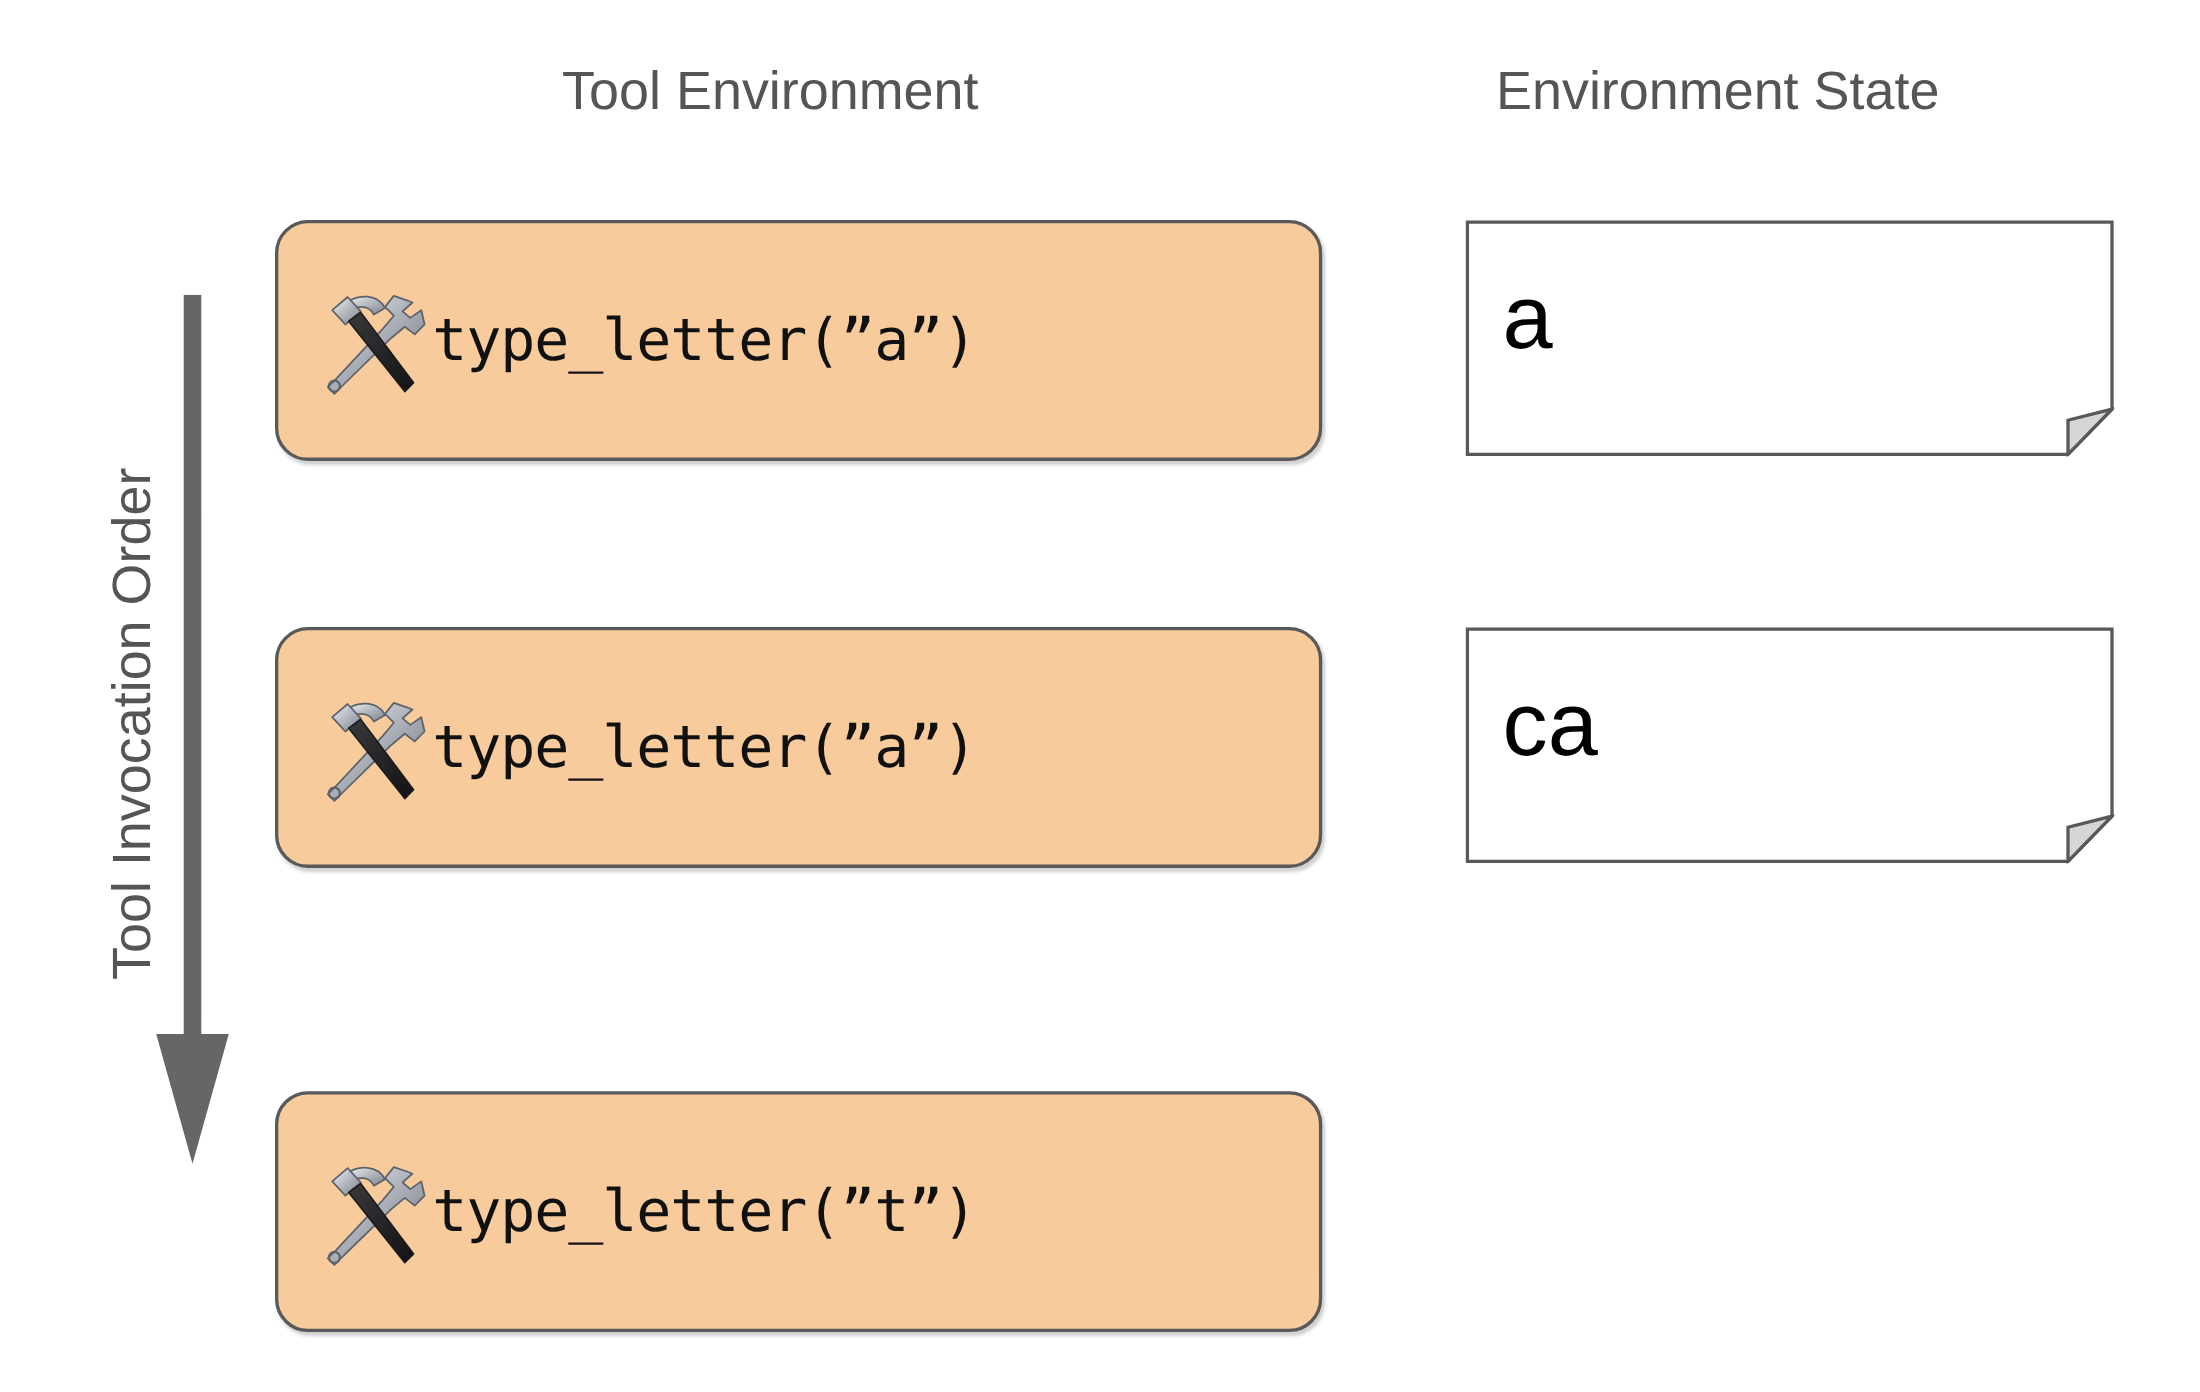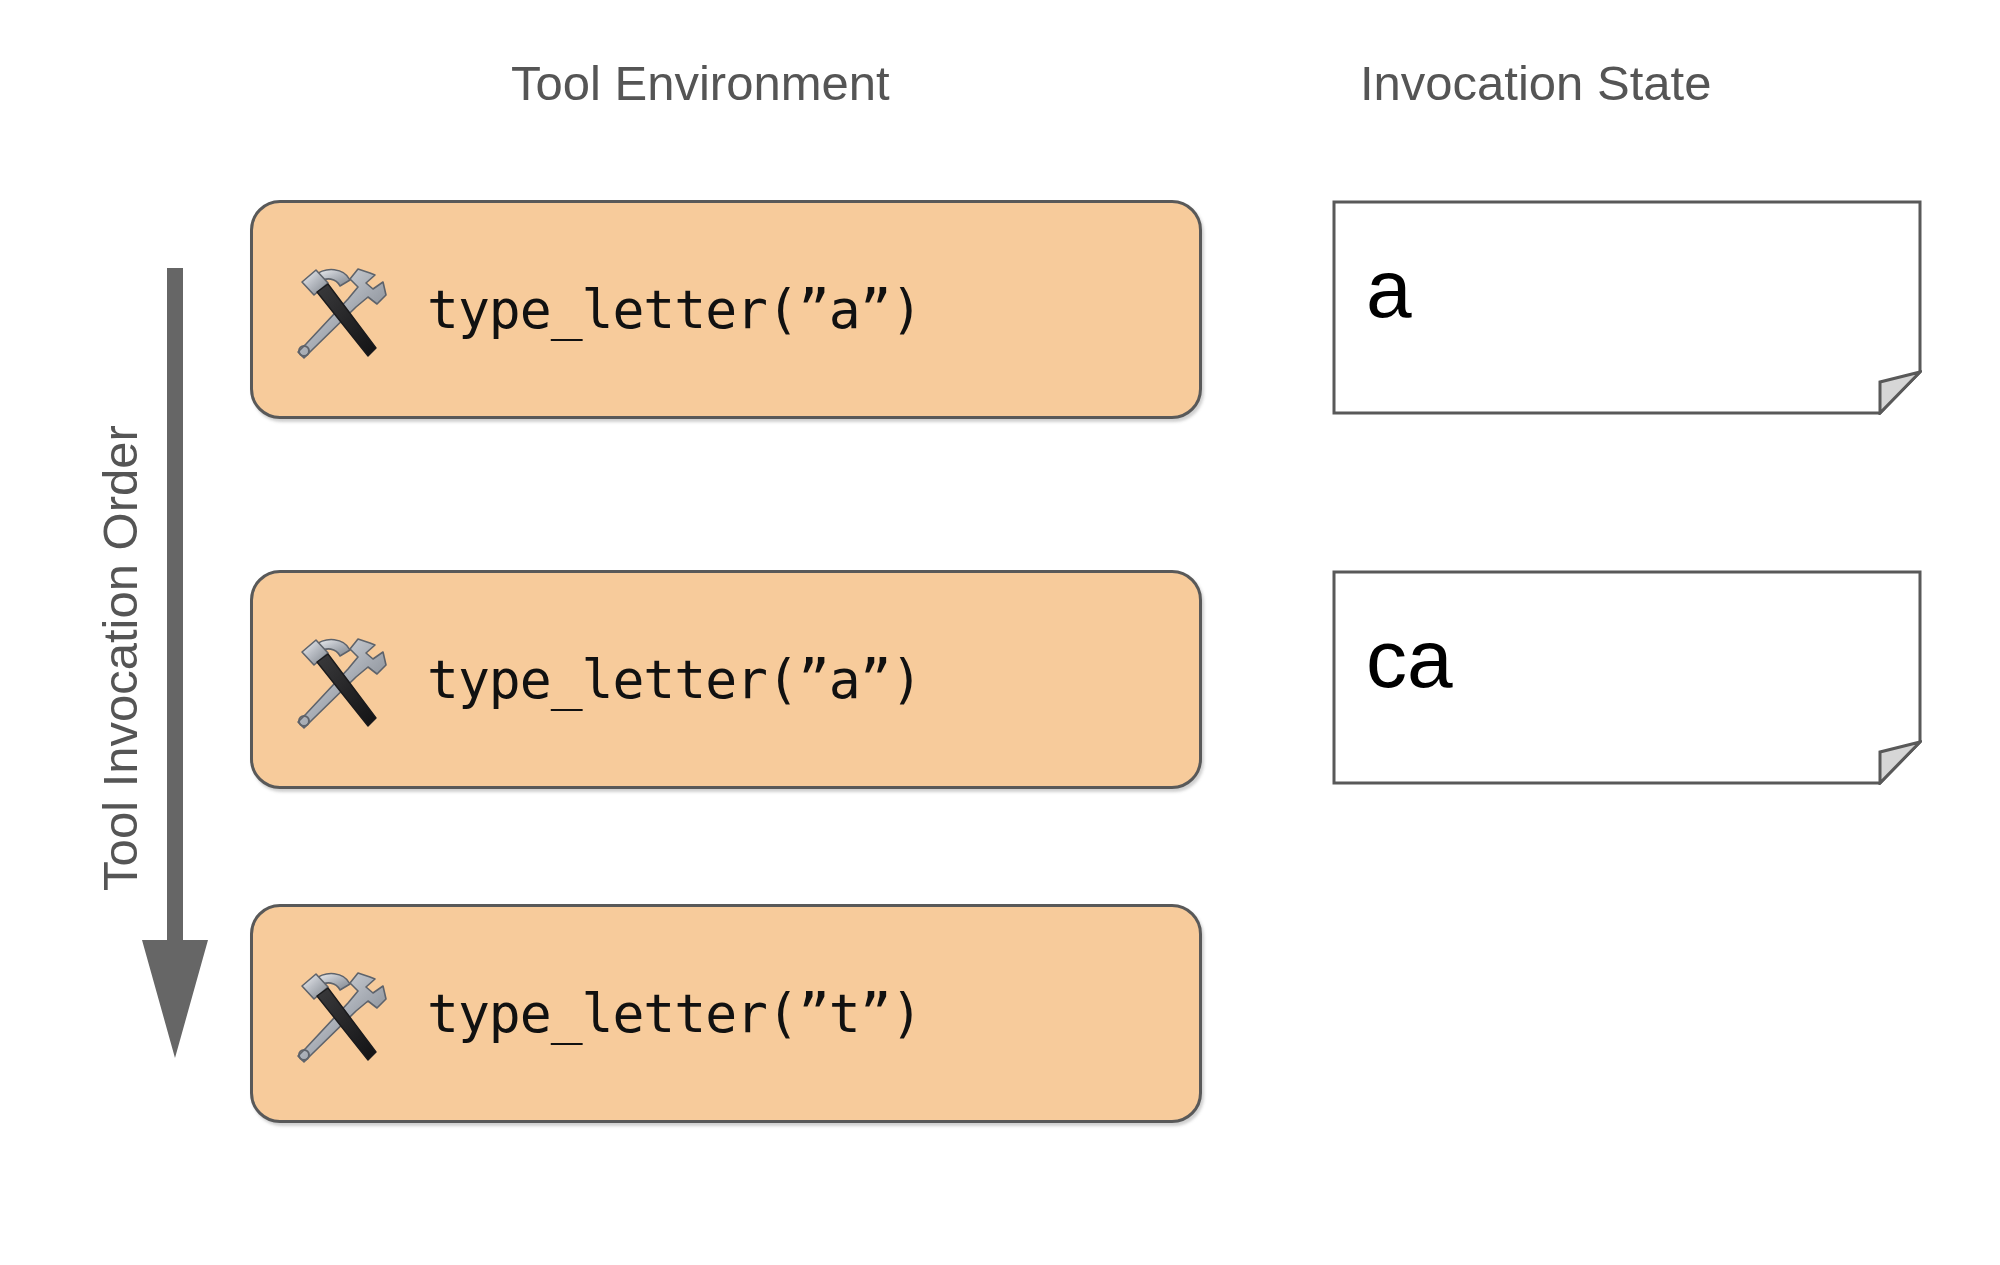--- a/index.html
+++ b/index.html
@@ -52,21 +52,21 @@
 
   
   .row {
     position: absolute;
     left: 0;
     width: 2000px;
     height: 225px;
   }
   #row-0 { top: 200px; }
   #row-1 { top: 570px; }
-  #row-2 { top: 904px; }
+  #row-2 { top: 992px; }
 
   
   .tool-card {
     position: absolute;
     left: 250px;
     top: 0;
     width: 952px;
     height: 219px;
     background: #f7cb9b;
     border: 3px solid #595959;
@@ -81,21 +81,20 @@
     height: 110px;
     margin-left: 30px;
     flex: 0 0 auto;
     display: flex;
     align-items: center;
     justify-content: center;
     user-select: none;
   }
   .tool-icon svg { display: block; }
   .tool-call {
-    margin-left: 34px;
     font-family: "DejaVu Sans Mono", "Liberation Mono", monospace;
     font-size: 53px;
     color: #111111;
     white-space: pre;
     letter-spacing: -1px;
   }
 
   
   .env-note {
     position: absolute;
@@ -119,21 +118,21 @@
     font-family: "Liberation Sans", sans-serif;
     line-height: 1;
     white-space: pre;
   }
 </style>
 </head>
 <body>
 
 <div class="col-header" id="hdr-tool">Tool Environment</div>
 
-<div class="col-header" id="hdr-env">Invocation State</div>
+<div class="col-header" id="hdr-env">Environment State</div>
 
 <div class="axis-label">Tool Invocation Order</div>
 
 <div class="axis-arrow">
   <svg width="70" height="790" viewBox="0 0 70 790" xmlns="http://www.w3.org/2000/svg">
     <path d="M27 0 L43 0 L43 672 L68 672 L35 790 L2 672 L27 672 Z" fill="#666666"></path>
   </svg>
 </div>
 
 <div class="row" id="row-0">

